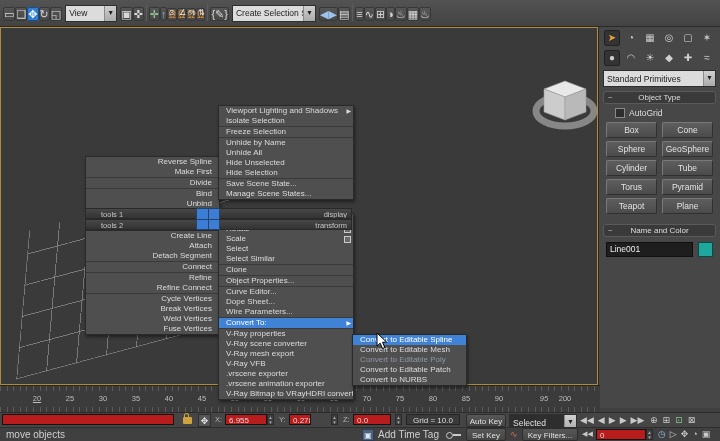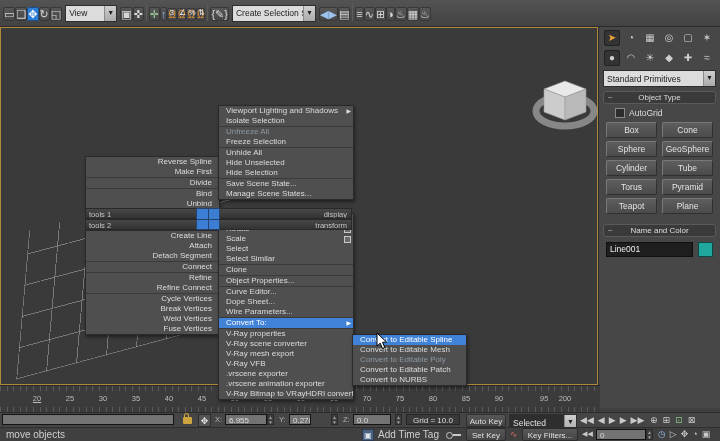--- a/index.html
+++ b/index.html
@@ -58,35 +58,35 @@
   .mi{height:10px;line-height:10px;font-size:8px;color:#dcdcdc;position:relative;white-space:nowrap;overflow:hidden;padding:0 8px 0 7px;}
   .left-quad .mi{text-align:right;padding:0 7px 0 4px;}
   .mi.hl{background:#3f82d6;color:#fff;}
   .mi.dis{color:#8d99a3;}
   .mi .sub{position:absolute;right:2px;top:0;font-size:6px;}
   .mi .gear{position:absolute;right:2px;top:2px;width:5px;height:5px;border:1px solid #c9c9c9;background:#6a6a6a;}
   .msep{height:0;border-top:1px solid #3a3a3a;margin:0;}
   .qhead{position:absolute;height:11px;line-height:11px;font-size:7.5px;color:#c4c4c4;
     background:linear-gradient(#474747,#333);border:1px solid #292929;box-sizing:border-box;z-index:51;white-space:nowrap;overflow:hidden;}
   .qhead.right{text-align:right;padding-right:4px;}
-  .qhead.left{padding-left:3px;}
+  .qhead.left{padding-left:15px;}
   #quadcenter{position:absolute;left:196px;top:208px;width:24px;height:22px;background:#24436b;z-index:52;
     display:grid;grid-template-columns:1fr 1fr;grid-template-rows:1fr 1fr;gap:1px;padding:1px;box-sizing:border-box;}
   #quadcenter span{background:#3d7ed4;}
   
   #trackbar{position:absolute;left:0;top:385px;width:600px;height:27px;background:#3b3b3b;border-top:1px solid #272727;z-index:5;}
   #trackbar .tickstrip{position:absolute;left:0;width:100%;height:5px;
     background:repeating-linear-gradient(90deg,#5a5a5a 0 1px,transparent 1px 6.6px);}
   .tick{position:absolute;top:8px;font-size:7.5px;color:#bdbdbd;transform:translateX(-50%);}
   
   .strip{position:absolute;left:0;width:720px;background:#454545;z-index:6;}
   #strip1{top:412px;height:15px;border-top:1px solid #2c2c2c;}
   #strip2{top:427px;height:14px;background:#404040;border-top:1px solid #2e2e2e;}
   .abs{position:absolute;}
-  .field{height:11px;line-height:11px;background:#737373;color:#ddd;font-size:8px;padding:0 3px;
+  .field{height:11px;line-height:11px;background:#b91c1c;color:#ddd;font-size:8px;padding:0 3px;
     border:1px solid #141414;box-sizing:border-box;white-space:nowrap;overflow:hidden;}
   .flabel{font-size:7.5px;color:#b5b5b5;line-height:13px;}
   .spin{width:7px;height:11px;background:#3f3f3f;border:1px solid #2a2a2a;box-sizing:border-box;
     font-size:4.5px;line-height:5px;color:#aaa;text-align:center;}
   .sbtn{height:13px;line-height:13px;text-align:center;font-size:8px;color:#e0e0e0;
     background:linear-gradient(#575757,#454545);border:1px solid #2e2e2e;border-radius:2px;box-sizing:border-box;}
   .mini{font-size:9px;color:#c9c9c9;line-height:14px;}
   .mini.green{color:#84c48a;}
   .mini.blue{color:#8fb4e8;}
   .mini.red{color:#d86a5f;}
@@ -283,23 +283,23 @@
       <div class="msep"></div>
       <div class="mi"><span>Cycle Vertices</span></div>
       <div class="mi"><span>Break Vertices</span></div>
       <div class="mi"><span>Weld Vertices</span></div>
       <div class="mi"><span>Fuse Vertices</span></div>
     </div>
   <div class="menu" style="left:218px;top:105px;width:134px">
       <div class="mi"><span>Viewport Lighting and Shadows</span><span class="sub">▶</span></div>
       <div class="mi"><span>Isolate Selection</span></div>
       <div class="msep"></div>
-      <div class="mi dis"><span>Unfreeze All</span></div>
       <div class="mi"><span>Freeze Selection</span></div>
       <div class="msep"></div>
+      <div class="mi"><span>Unhide by Name</span></div>
       <div class="mi"><span>Unhide All</span></div>
       <div class="mi"><span>Hide Unselected</span></div>
       <div class="mi"><span>Hide Selection</span></div>
       <div class="msep"></div>
       <div class="mi"><span>Save Scene State...</span></div>
       <div class="mi"><span>Manage Scene States...</span></div>
     </div>
   <div class="menu" style="left:218px;top:213px;width:134px">
       <div class="mi"><span>Move</span><span class="gear"></span></div>
       <div class="mi"><span>Rotate</span><span class="gear"></span></div>

